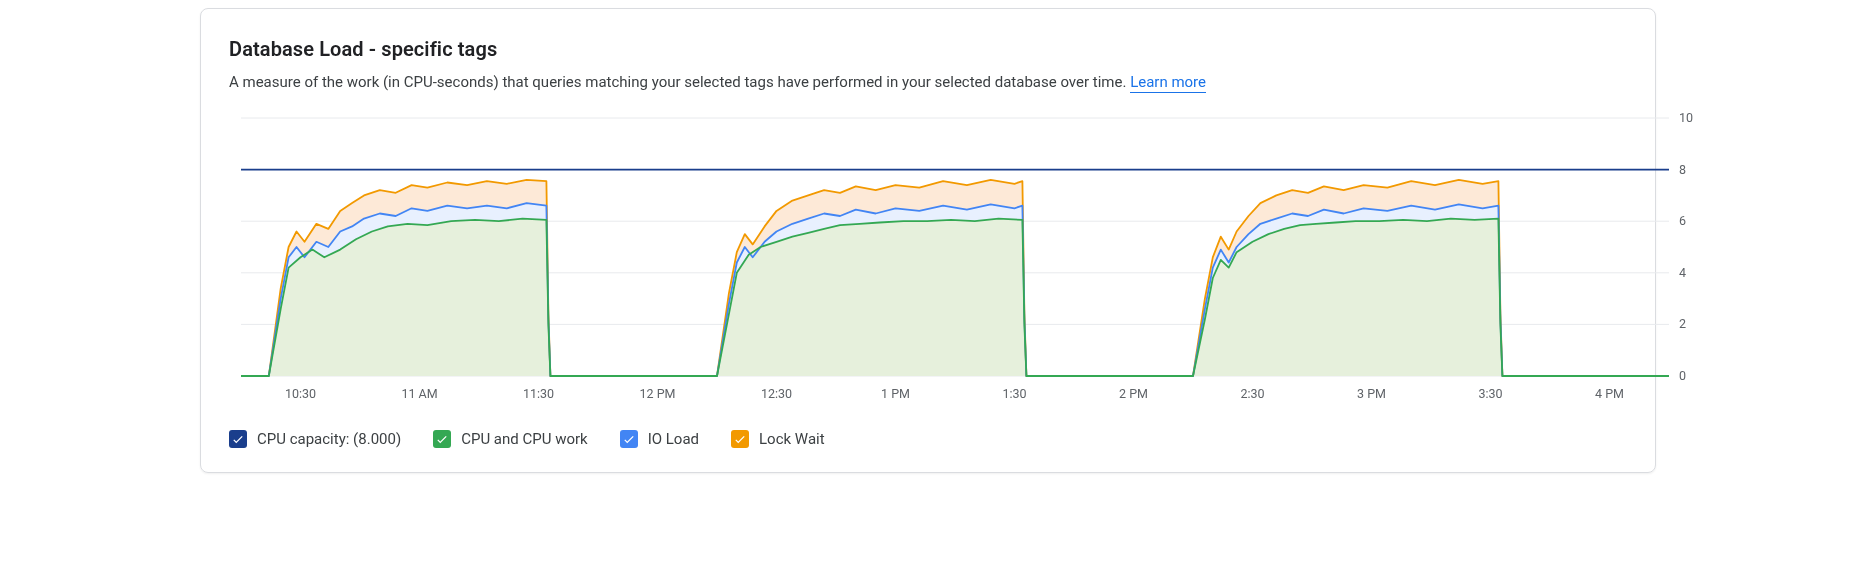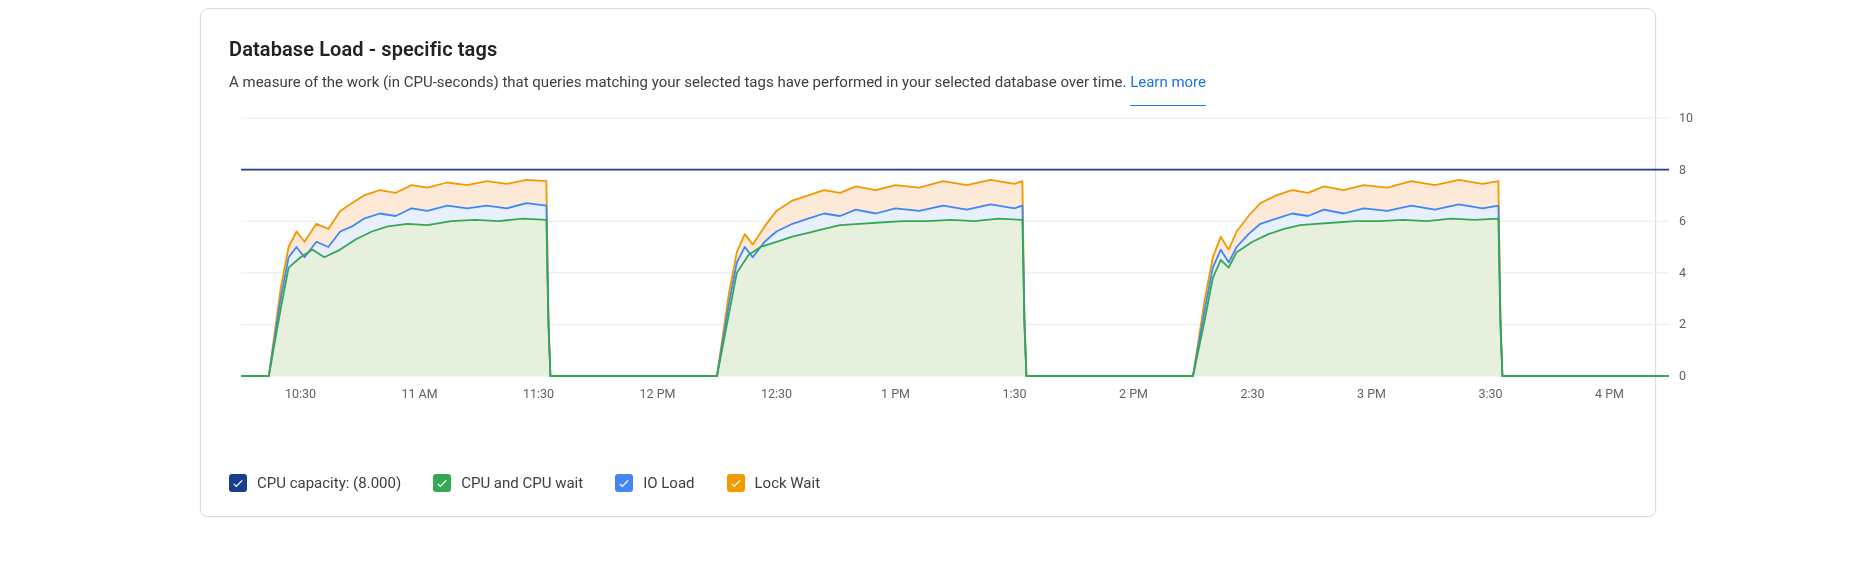--- a/index.html
+++ b/index.html
@@ -7,25 +7,25 @@
     box-sizing:border-box;
     width:1456px;
     border:1px solid #dadce0;
     border-radius:8px;
     padding:28px 28px 24px 28px;
     margin:8px auto;
     box-shadow:0 1px 2px rgba(60,64,67,.08);
   }
   .title{font-size:20px;font-weight:600;letter-spacing:.1px;margin:0 0 10px 0;}
   .subtitle{font-size:15px;color:#3c4043;margin:0 0 18px 0;line-height:1.5;}
-  .subtitle a{color:#1a73e8;text-decoration:none;border-bottom:1px solid #1a73e8;padding-bottom:14px;}
+  .subtitle a{color:#1a73e8;text-decoration:none;border-bottom:1px solid #1a73e8;padding-bottom:1px;}
   .chart-wrap{position:relative;height:300px;}
   .chart-wrap svg{display:block;}
   .legend{display:flex;gap:32px;align-items:center;margin-top:18px;font-size:15px;color:#3c4043;}
-  .legend-item{display:flex;align-items:flex-start;gap:10px;cursor:pointer;user-select:none;margin-top:44px;}
+  .legend-item{display:flex;align-items:flex-start;gap:10px;cursor:pointer;user-select:none;}
   .chk{
     width:18px;height:18px;border-radius:3px;display:inline-flex;
     align-items:center;justify-content:center;flex:0 0 18px;
   }
   .chk svg{width:14px;height:14px;}
   .tick-label{font-size:12.5px;fill:#5f6368;}
   .ytick-label{font-size:12.5px;fill:#5f6368;}
 </style>
 </head>
 <body>
@@ -81,21 +81,21 @@
           </svg>
       </span>
       <span>CPU capacity: (8.000)</span>
     </div>
     <div class="legend-item">
       <span class="chk" style="background:#34a853">
         <svg viewBox="0 0 24 24">
             <path fill="#fff" d="M9 16.2l-3.5-3.5L4 14.2 9 19.2 20 8.2l-1.5-1.5z"></path>
           </svg>
       </span>
-      <span>CPU and CPU wait</span>
+      <span>CPU and CPU work</span>
     </div>
     <div class="legend-item">
       <span class="chk" style="background:#4285f4">
         <svg viewBox="0 0 24 24">
             <path fill="#fff" d="M9 16.2l-3.5-3.5L4 14.2 9 19.2 20 8.2l-1.5-1.5z"></path>
           </svg>
       </span>
       <span>IO Load</span>
     </div>
     <div class="legend-item">

